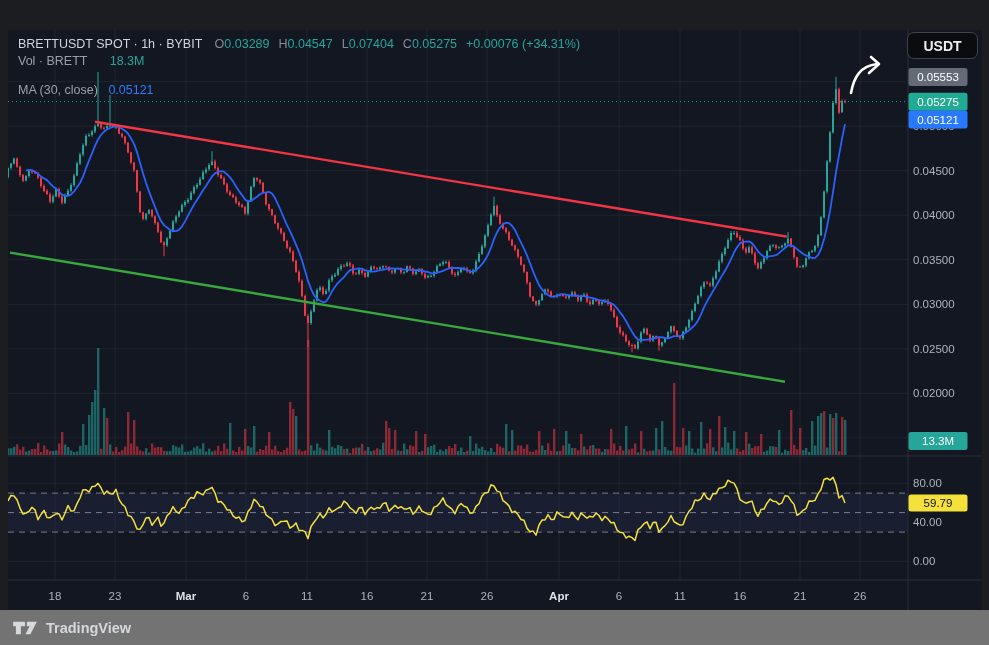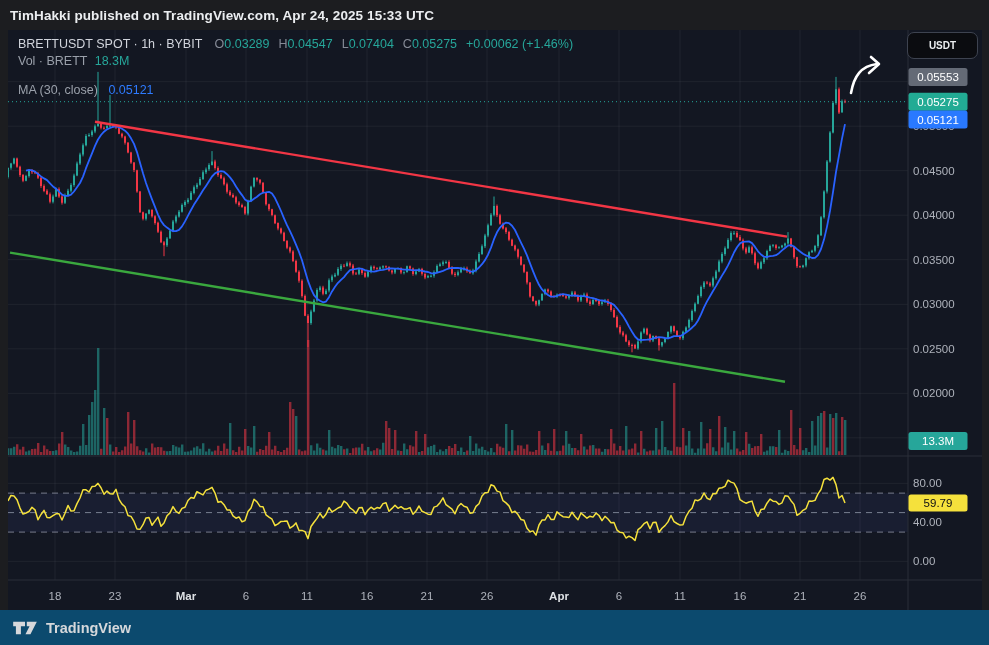--- a/index.html
+++ b/index.html
@@ -12,34 +12,31 @@
   .widget svg{position:absolute;left:0;top:0;}
   .legend{position:absolute;color:#d1d4dc;font-size:12.5px;white-space:nowrap;line-height:17px;}
   .l1{left:10px;top:6px}.l2{left:10px;top:23px}.l3{left:10px;top:52px}.lrsi{left:10px;top:431px}
   .dim{color:#9aa0aa;margin-top:26px;}
   .up{color:#26a69a;}
   .mav{color:#2e7bff;}
   .yv{color:#f5e13c;}
   .olabel{color:#868b97;margin-left:9px;}
   .eye{color:#787b86;margin-left:11px;font-size:13px;cursor:pointer;}
   .usdt{position:absolute;left:899px;top:2px;width:69px;height:25px;background:#0b0c10;
-        border:1.5px solid #3e4350;border-radius:7px;color:#eceef0;font-size:10px;font-weight:700;
+        border:1.5px solid #3e4350;border-radius:7px;color:#eceef0;font-size:14px;font-weight:700;
         font-family:"Liberation Sans",sans-serif;display:flex;align-items:center;justify-content:center;cursor:pointer;}
   .bottombar{position:absolute;left:0;top:610px;width:989px;height:35px;display:flex;align-items:center;
-             padding-left:12px;box-sizing:border-box;background:#0c4a6e;gap:8px;}
+             padding-left:12px;box-sizing:border-box;background:#737373;gap:8px;}
   .brand{color:#d6d8db;font-size:14.5px;font-weight:700;}
 </style>
 </head>
 <body>
 
 <div class="stage">
 
-  <div class="topbar">
-    <span class="att">TimHakki published on TradingView.com, Apr 24, 2025 15:33 UTC</span>
-  </div>
 
   <div class="widget">
     <svg id="chart-svg" width="974" height="580" viewBox="8 30 974 580">
         <rect x="8" y="30" width="974" height="580" fill="#131722"></rect>
         <path d="M55 30 V580 M115 30 V580 M186 30 V580 M246 30 V580 M307 30 V580 M367 30 V580 M427 30 V580 M487 30 V580 M559 30 V580 M619 30 V580 M680 30 V580 M740 30 V580 M800 30 V580 M860 30 V580 M8 81.7 H908 M8 126.2 H908 M8 170.7 H908 M8 215.2 H908 M8 259.7 H908 M8 304.3 H908 M8 348.8 H908 M8 393.3 H908 M8 437.8 H908 M8 483.3 H908 M8 561.3 H908 " stroke="rgba(255,255,255,0.055)" stroke-width="1" fill="none"></path>
         <rect x="8" y="493.1" width="900" height="39.0" fill="rgba(110,134,255,0.07)"></rect>
         <path d="M8 493.1 H908" stroke="rgba(199,205,222,0.55)" stroke-width="1" stroke-dasharray="6 5" fill="none"></path>
         <path d="M8 512.6 H908" stroke="rgba(199,205,222,0.55)" stroke-width="1" stroke-dasharray="6 5" fill="none"></path>
         <path d="M8 532.1 H908" stroke="rgba(199,205,222,0.55)" stroke-width="1" stroke-dasharray="6 5" fill="none"></path>
         <path d="M4 453.0 h2.4 V455 h-2.4 Z M7 448.3 h2.4 V455 h-2.4 Z M10 448.3 h2.4 V455 h-2.4 Z M13 446.7 h2.4 V455 h-2.4 Z M25 451.5 h2.4 V455 h-2.4 Z M28 450.4 h2.4 V455 h-2.4 Z M52 450.9 h2.4 V455 h-2.4 Z M55 450.2 h2.4 V455 h-2.4 Z M64 444.5 h2.4 V455 h-2.4 Z M67 447.0 h2.4 V455 h-2.4 Z M70 450.6 h2.4 V455 h-2.4 Z M73 452.1 h2.4 V455 h-2.4 Z M76 451.4 h2.4 V455 h-2.4 Z M79 445.8 h2.4 V455 h-2.4 Z M82 424.0 h2.4 V455 h-2.4 Z M85 445.0 h2.4 V455 h-2.4 Z M88 415.0 h2.4 V455 h-2.4 Z M91 402.0 h2.4 V455 h-2.4 Z M94 390.0 h2.4 V455 h-2.4 Z M97 348.0 h2.4 V455 h-2.4 Z M103 408.0 h2.4 V455 h-2.4 Z M109 444.4 h2.4 V455 h-2.4 Z M145 448.3 h2.4 V455 h-2.4 Z M148 452.6 h2.4 V455 h-2.4 Z M166 451.2 h2.4 V455 h-2.4 Z M169 451.1 h2.4 V455 h-2.4 Z M172 444.9 h2.4 V455 h-2.4 Z M175 446.4 h2.4 V455 h-2.4 Z M178 447.5 h2.4 V455 h-2.4 Z M181 444.6 h2.4 V455 h-2.4 Z M184 451.8 h2.4 V455 h-2.4 Z M187 451.5 h2.4 V455 h-2.4 Z M190 450.4 h2.4 V455 h-2.4 Z M193 447.5 h2.4 V455 h-2.4 Z M196 446.2 h2.4 V455 h-2.4 Z M199 448.8 h2.4 V455 h-2.4 Z M202 443.3 h2.4 V455 h-2.4 Z M205 451.6 h2.4 V455 h-2.4 Z M208 448.7 h2.4 V455 h-2.4 Z M211 451.5 h2.4 V455 h-2.4 Z M229 423.0 h2.4 V455 h-2.4 Z M247 446.0 h2.4 V455 h-2.4 Z M250 447.6 h2.4 V455 h-2.4 Z M253 426.0 h2.4 V455 h-2.4 Z M295 416.0 h2.4 V455 h-2.4 Z M310 445.2 h2.4 V455 h-2.4 Z M313 450.6 h2.4 V455 h-2.4 Z M316 443.5 h2.4 V455 h-2.4 Z M319 447.8 h2.4 V455 h-2.4 Z M325 450.6 h2.4 V455 h-2.4 Z M328 430.0 h2.4 V455 h-2.4 Z M331 446.7 h2.4 V455 h-2.4 Z M334 448.3 h2.4 V455 h-2.4 Z M337 444.9 h2.4 V455 h-2.4 Z M340 446.0 h2.4 V455 h-2.4 Z M346 448.4 h2.4 V455 h-2.4 Z M358 447.5 h2.4 V455 h-2.4 Z M367 447.0 h2.4 V455 h-2.4 Z M370 451.3 h2.4 V455 h-2.4 Z M379 449.6 h2.4 V455 h-2.4 Z M382 442.7 h2.4 V455 h-2.4 Z M397 450.5 h2.4 V455 h-2.4 Z M403 443.6 h2.4 V455 h-2.4 Z M406 449.3 h2.4 V455 h-2.4 Z M418 451.9 h2.4 V455 h-2.4 Z M427 447.3 h2.4 V455 h-2.4 Z M430 446.0 h2.4 V455 h-2.4 Z M433 444.7 h2.4 V455 h-2.4 Z M436 451.9 h2.4 V455 h-2.4 Z M439 449.5 h2.4 V455 h-2.4 Z M442 451.2 h2.4 V455 h-2.4 Z M445 449.0 h2.4 V455 h-2.4 Z M457 451.1 h2.4 V455 h-2.4 Z M460 447.4 h2.4 V455 h-2.4 Z M463 451.9 h2.4 V455 h-2.4 Z M469 436.0 h2.4 V455 h-2.4 Z M472 450.9 h2.4 V455 h-2.4 Z M475 443.4 h2.4 V455 h-2.4 Z M478 448.5 h2.4 V455 h-2.4 Z M481 446.8 h2.4 V455 h-2.4 Z M484 450.1 h2.4 V455 h-2.4 Z M487 451.5 h2.4 V455 h-2.4 Z M490 447.9 h2.4 V455 h-2.4 Z M493 452.3 h2.4 V455 h-2.4 Z M505 424.0 h2.4 V455 h-2.4 Z M511 430.0 h2.4 V455 h-2.4 Z M541 445.5 h2.4 V455 h-2.4 Z M544 450.1 h2.4 V455 h-2.4 Z M556 451.3 h2.4 V455 h-2.4 Z M565 431.0 h2.4 V455 h-2.4 Z M568 443.8 h2.4 V455 h-2.4 Z M571 447.9 h2.4 V455 h-2.4 Z M583 446.6 h2.4 V455 h-2.4 Z M592 445.1 h2.4 V455 h-2.4 Z M601 451.8 h2.4 V455 h-2.4 Z M604 448.9 h2.4 V455 h-2.4 Z M625 426.0 h2.4 V455 h-2.4 Z M637 452.4 h2.4 V455 h-2.4 Z M643 448.8 h2.4 V455 h-2.4 Z M652 450.5 h2.4 V455 h-2.4 Z M655 428.0 h2.4 V455 h-2.4 Z M661 421.0 h2.4 V455 h-2.4 Z M664 447.1 h2.4 V455 h-2.4 Z M667 450.3 h2.4 V455 h-2.4 Z M670 450.7 h2.4 V455 h-2.4 Z M685 445.5 h2.4 V455 h-2.4 Z M688 431.0 h2.4 V455 h-2.4 Z M691 448.6 h2.4 V455 h-2.4 Z M694 452.8 h2.4 V455 h-2.4 Z M697 448.4 h2.4 V455 h-2.4 Z M700 422.0 h2.4 V455 h-2.4 Z M703 448.5 h2.4 V455 h-2.4 Z M712 447.3 h2.4 V455 h-2.4 Z M715 451.2 h2.4 V455 h-2.4 Z M721 447.6 h2.4 V455 h-2.4 Z M724 427.0 h2.4 V455 h-2.4 Z M727 442.6 h2.4 V455 h-2.4 Z M730 449.5 h2.4 V455 h-2.4 Z M733 431.0 h2.4 V455 h-2.4 Z M748 443.7 h2.4 V455 h-2.4 Z M763 451.7 h2.4 V455 h-2.4 Z M766 450.4 h2.4 V455 h-2.4 Z M769 446.2 h2.4 V455 h-2.4 Z M772 446.3 h2.4 V455 h-2.4 Z M778 430.0 h2.4 V455 h-2.4 Z M781 452.7 h2.4 V455 h-2.4 Z M784 449.8 h2.4 V455 h-2.4 Z M787 450.9 h2.4 V455 h-2.4 Z M802 450.2 h2.4 V455 h-2.4 Z M805 447.9 h2.4 V455 h-2.4 Z M808 451.9 h2.4 V455 h-2.4 Z M811 421.0 h2.4 V455 h-2.4 Z M814 445.6 h2.4 V455 h-2.4 Z M817 416.0 h2.4 V455 h-2.4 Z M820 413.0 h2.4 V455 h-2.4 Z M826 447.5 h2.4 V455 h-2.4 Z M829 414.0 h2.4 V455 h-2.4 Z M835 413.0 h2.4 V455 h-2.4 Z M844 420.0 h2.4 V455 h-2.4 Z " fill="rgba(38,166,154,0.55)"></path>
@@ -105,25 +102,25 @@
           <text x="619" y="600" text-anchor="middle" fill="#aeb2bb">6</text>
           <text x="680" y="600" text-anchor="middle" fill="#aeb2bb">11</text>
           <text x="740" y="600" text-anchor="middle" fill="#aeb2bb">16</text>
           <text x="800" y="600" text-anchor="middle" fill="#aeb2bb">21</text>
           <text x="860" y="600" text-anchor="middle" fill="#aeb2bb">26</text>
         </g>
       </svg>
 
     <div class="legend l1">
       <span>BRETTUSDT SPOT · 1h · BYBIT</span>
-      <span id="ohlc-items"><span class="olabel">O</span><span class="up">0.03289</span><span class="olabel">H</span><span class="up">0.04547</span><span class="olabel">L</span><span class="up">0.07404</span><span class="olabel">C</span><span class="up">0.05275</span><span class="up" style="margin-left: 9px;">+0.00062 (+1.46%)</span></span>
+      <span id="ohlc-items"><span class="olabel">O</span><span class="up">0.03289</span><span class="olabel">H</span><span class="up">0.04547</span><span class="olabel">L</span><span class="up">0.07404</span><span class="olabel">C</span><span class="up">0.05275</span><span class="up" style="margin-left: 9px;">+0.00076 (+34.31%)</span></span>
     </div>
     <div class="legend l2">
       <span class="dim">Vol · BRETT</span>
-      <span class="up" style="margin-left:4px">18.3M</span>
+      <span class="up" style="margin-left:19px">18.3M</span>
     </div>
     <div class="legend l3">
       <span class="dim">MA (30, close)</span>
       <span class="mav" style="margin-left:7px">0.05121</span>
     </div>
 
     <div class="usdt">USDT</div>
   </div>
 
   <div class="bottombar">

